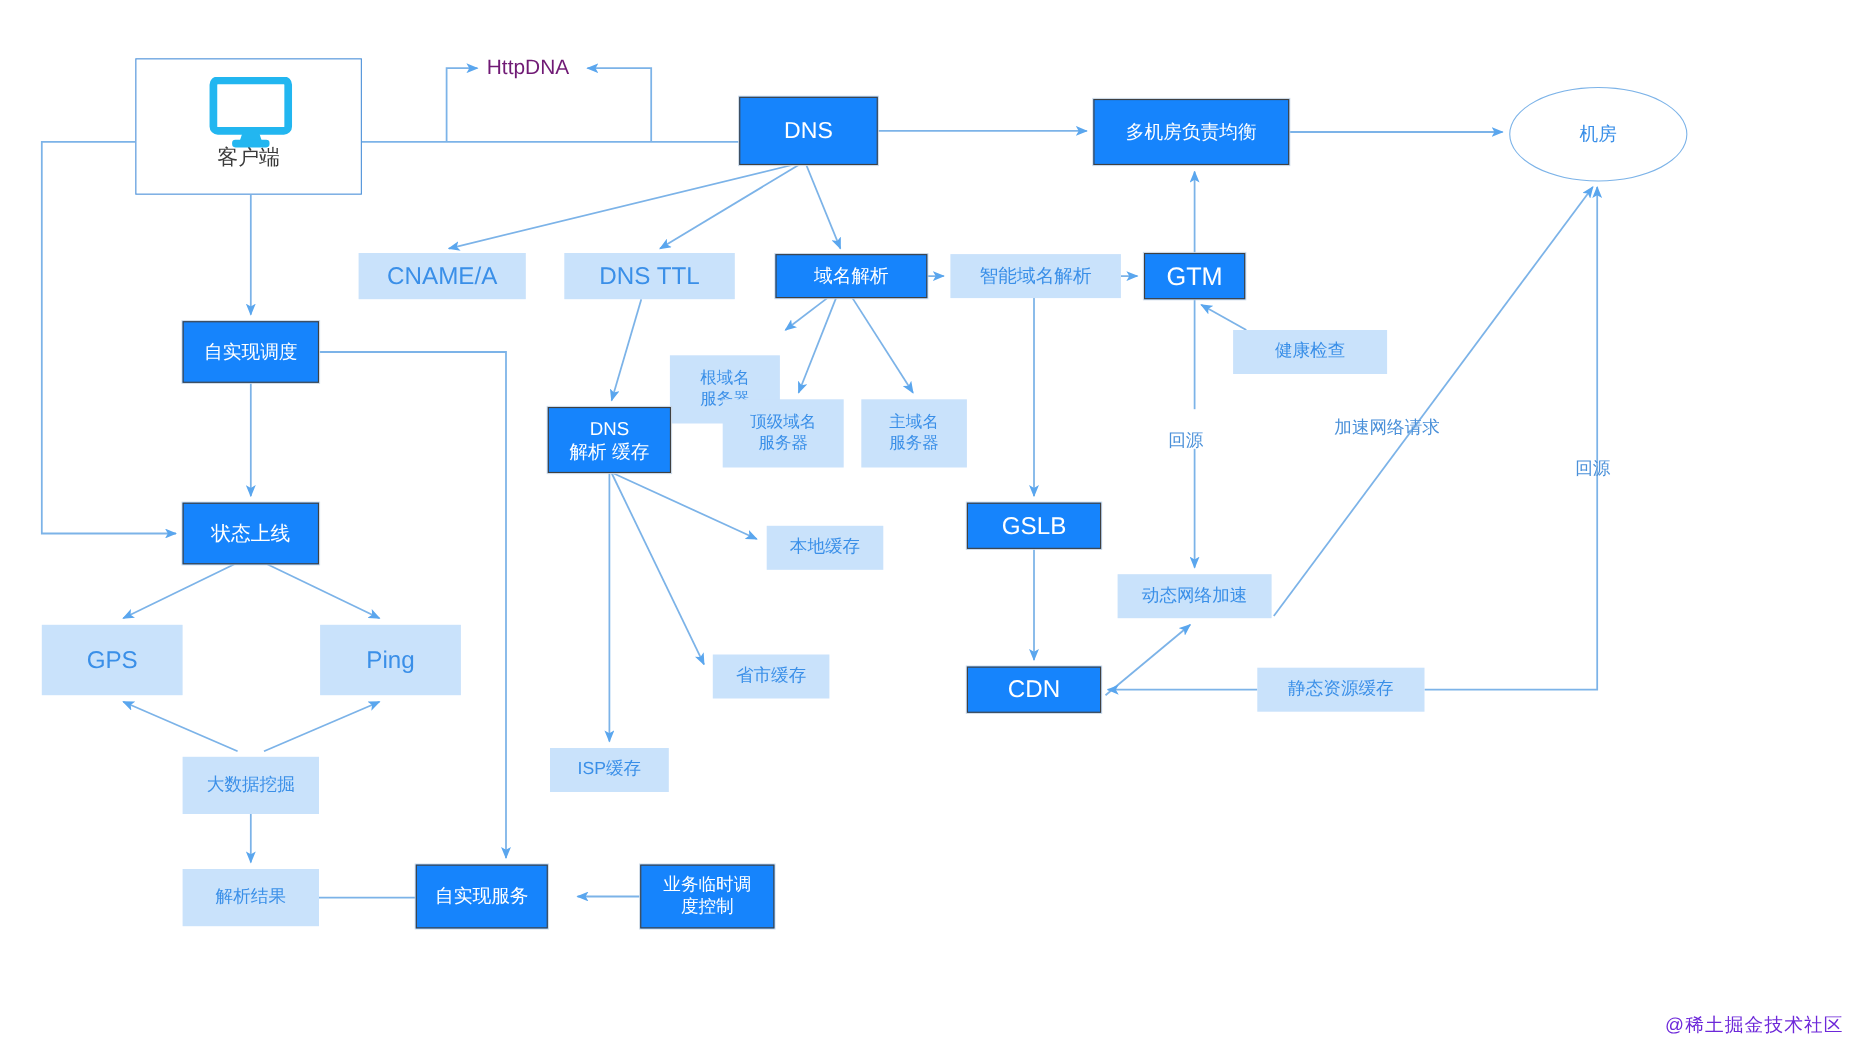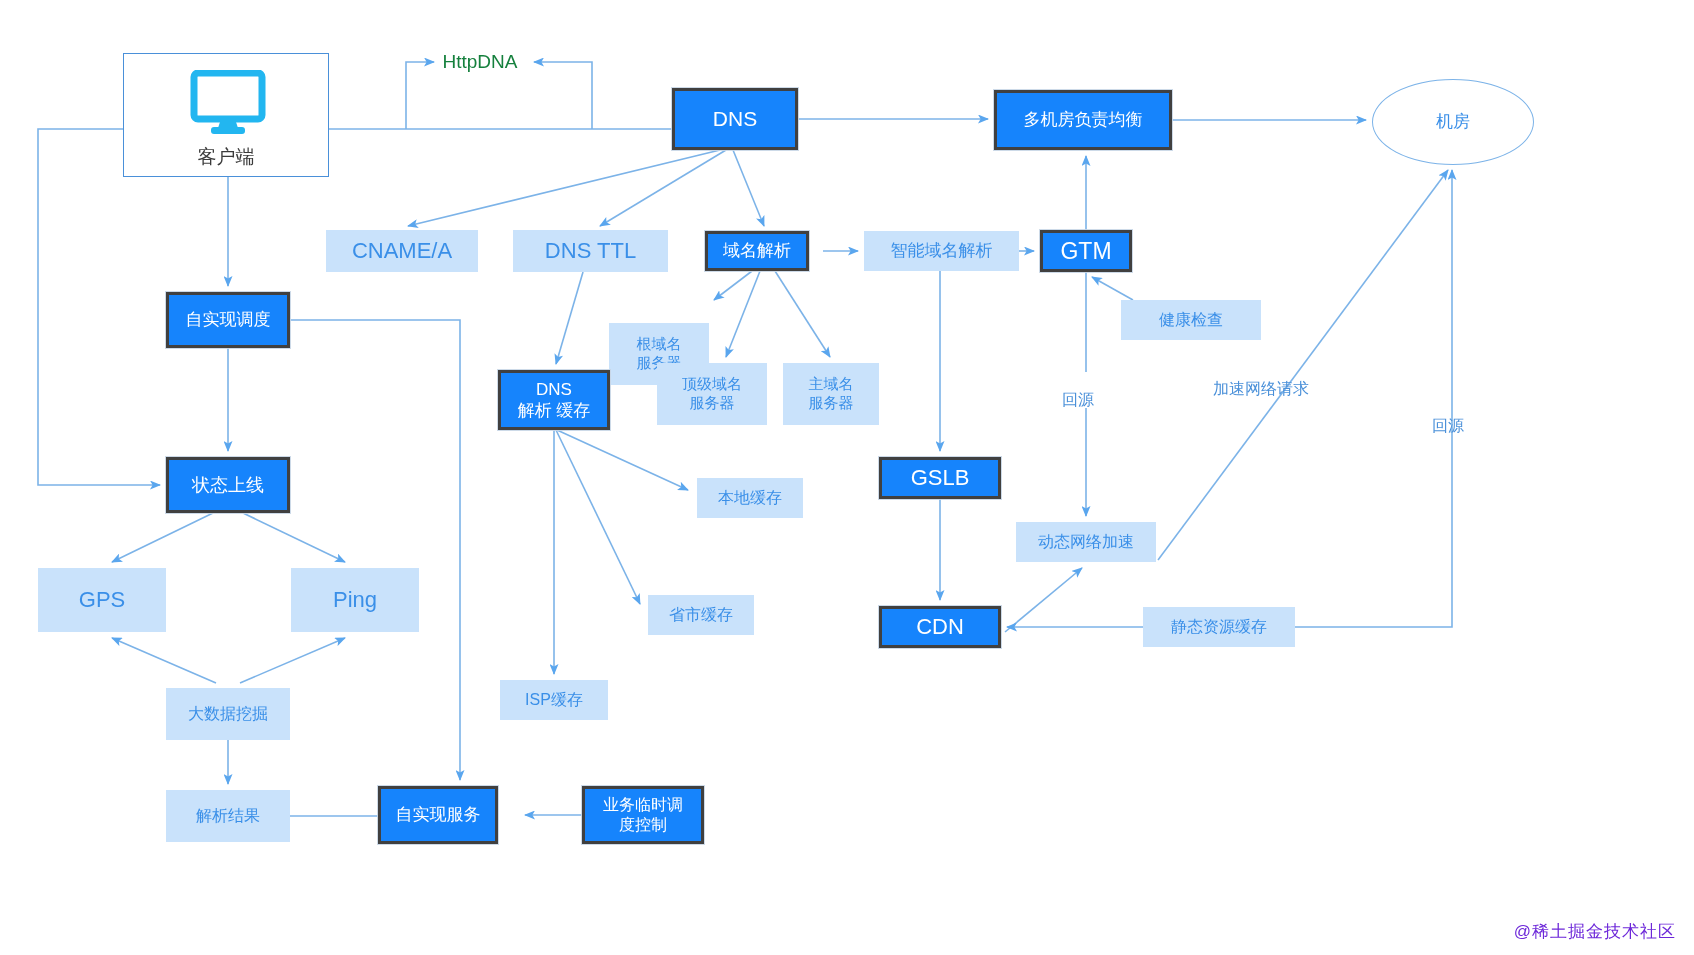--- a/index.html
+++ b/index.html
@@ -32,42 +32,42 @@
     align-items: center;
     justify-content: center;
     text-align: center;
     line-height: 1.25;
     white-space: pre-line;
     z-index: 2;
   }
   .node.solid {
     background: #1684fc;
     color: #ffffff;
-    border: 3px solid #404040;
+    border: 1px solid #404040;
     box-shadow: 0 0 0 1px rgba(200,214,230,0.9);
   }
   .node.light {
     background: #c9e2fb;
     color: #3a8fe8;
     border: none;
   }
   .node.outline {
     background: #ffffff;
     color: #444444;
     border: 1px solid #4a90d9;
   }
   .node.ellipse {
     background: #ffffff;
     color: #3a8fe8;
     border: 1px solid #7cb3e8;
     border-radius: 50%;
   }
   .node.plain {
     background: transparent;
-    color: #15803d;
+    color: #701a75;
     border: none;
   }
   .label {
     position: absolute;
     color: #4a90d9;
     white-space: nowrap;
     z-index: 2;
   }
   .client-box {
     flex-direction: column;
@@ -170,28 +170,28 @@
     </g>
   </svg>
 
   <svg style="position:absolute;left:190px;top:70px;width:76px;height:66px;z-index:3;" viewBox="0 0 76 66" xmlns="http://www.w3.org/2000/svg">
     <rect x="4" y="3" width="68" height="46" rx="4" ry="4" fill="none" stroke="#22b6f0" stroke-width="7"></rect>
     <path d="M31,49 L45,49 L48,58 L28,58 Z" fill="#22b6f0"></path>
     <rect x="21" y="57" width="34" height="7" rx="3" ry="3" fill="#22b6f0"></rect>
   </svg>
 
   <div id="nodes">
-      <div class="node outline client-box" style="left: 123px; top: 53px; width: 206px; height: 124px; font-size: 19px; justify-content: flex-end; padding-bottom: 7px;"><div class="client-caption">客户端</div></div>
+      <div class="node outline client-box" style="left: 123px; top: 53px; width: 206px; height: 124px; font-size: 19px; justify-content: flex-end; padding-bottom: 20px;"><div class="client-caption">客户端</div></div>
       <div class="node plain" style="left: 430px; top: 47px; width: 100px; height: 30px; font-size: 19px;"><span>HttpDNA</span></div>
       <div class="node solid" style="left: 672px; top: 88px; width: 126px; height: 62px; font-size: 21px;"><span>DNS</span></div>
       <div class="node solid" style="left: 994px; top: 90px; width: 178px; height: 60px; font-size: 17px;"><span>多机房负责均衡</span></div>
       <div class="node ellipse" style="left: 1372px; top: 79px; width: 162px; height: 86px; font-size: 17px;"><span>机房</span></div>
       <div class="node light" style="left: 326px; top: 230px; width: 152px; height: 42px; font-size: 22px;"><span>CNAME/A</span></div>
       <div class="node light" style="left: 513px; top: 230px; width: 155px; height: 42px; font-size: 22px;"><span>DNS TTL</span></div>
-      <div class="node solid" style="left: 705px; top: 231px; width: 104px; height: 40px; font-size: 17px;"><span>域名解析</span></div>
+      <div class="node solid" style="left: 705px; top: 231px; width: 138px; height: 40px; font-size: 17px;"><span>域名解析</span></div>
       <div class="node light" style="left: 864px; top: 231px; width: 155px; height: 40px; font-size: 17px;"><span>智能域名解析</span></div>
       <div class="node solid" style="left: 1040px; top: 230px; width: 92px; height: 42px; font-size: 23px;"><span>GTM</span></div>
       <div class="node light" style="left: 609px; top: 288px; width: 100px; height: 62px; font-size: 15px; margin-top: 35px;"><span>根域名
 服务器</span></div>
       <div class="node light" style="left: 657px; top: 363px; width: 110px; height: 62px; font-size: 15px;"><span>顶级域名
 服务器</span></div>
       <div class="node light" style="left: 783px; top: 363px; width: 96px; height: 62px; font-size: 15px;"><span>主域名
 服务器</span></div>
       <div class="node light" style="left: 1121px; top: 300px; width: 140px; height: 40px; font-size: 16px;"><span>健康检查</span></div>
       <div class="node solid" style="left: 166px; top: 292px; width: 124px; height: 56px; font-size: 17px;"><span>自实现调度</span></div>

